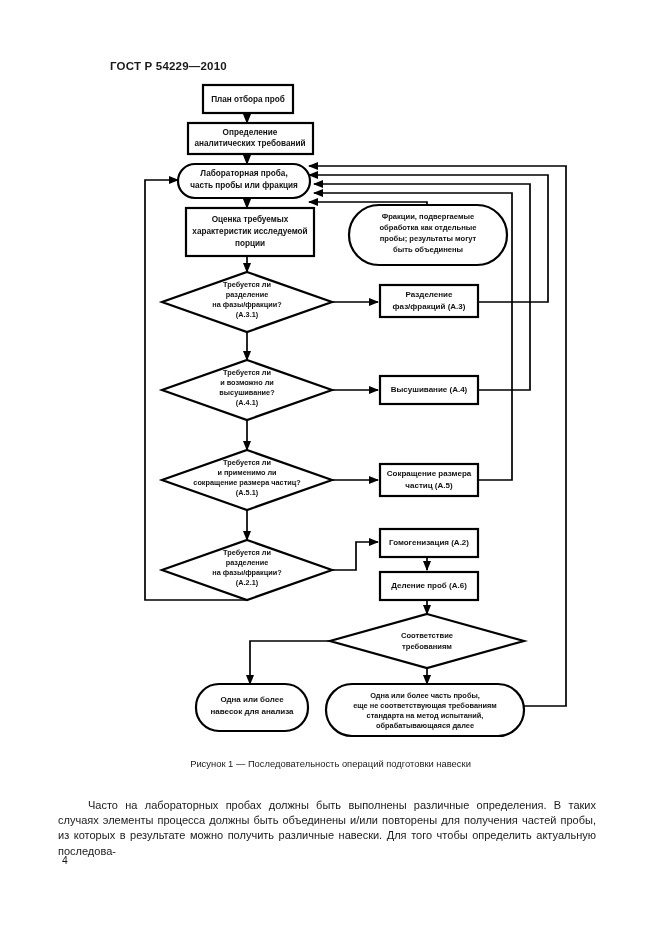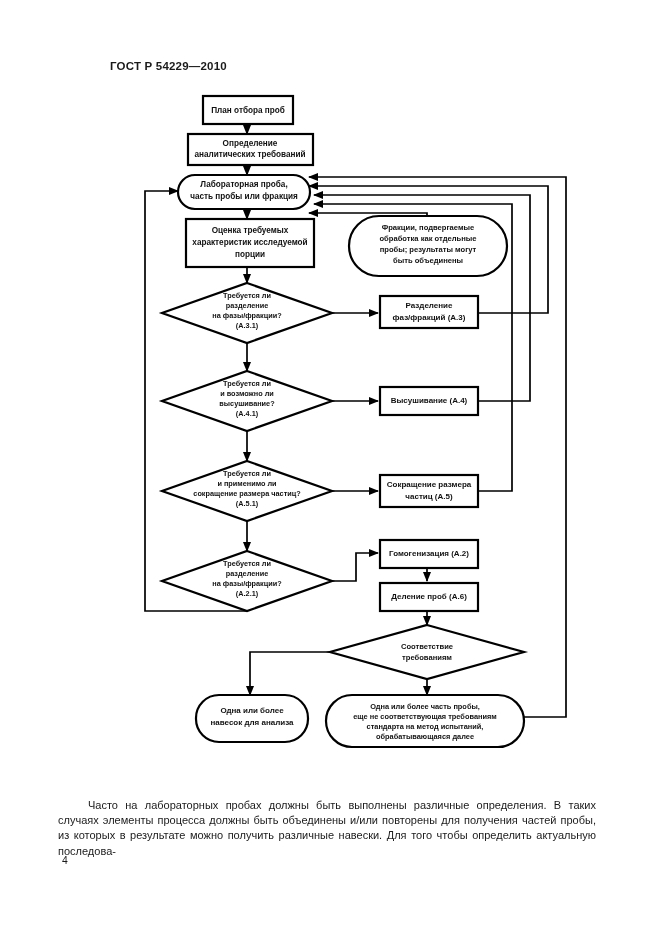--- a/index.html
+++ b/index.html
@@ -27,21 +27,21 @@
     font-size: 11.5px;
     font-weight: bold;
     letter-spacing: 0.2px;
     color: #1a1a1a;
     white-space: nowrap;
     margin-left: 24px;
   }
   .figure-wrap {
     position: absolute;
     left: 0;
-    top: 91px;
+    top: 80px;
     width: 536px;
     height: 670px;
   }
   svg.flowchart {
     display: block;
   }
   svg.flowchart text {
     font-family: "Liberation Sans", sans-serif;
     font-weight: bold;
     fill: #111111;
@@ -257,18 +257,19 @@
         <rect class="nd-shape" x="326" y="604" width="198" height="52" rx="26" ry="26"></rect>
         <text x="425" y="616" font-size="7.4">Одна или более часть пробы,</text>
         <text x="425" y="626" font-size="7.4">еще не соответствующая требованиям</text>
         <text x="425" y="636" font-size="7.4">стандарта на метод испытаний,</text>
         <text x="425" y="646" font-size="7.4">обрабатывающаяся далее</text>
       </g>
 
     </svg>
   </div>
 
+  <div class="figure-caption">Рисунок 1 — Последовательность операций подготовки навески</div>
 
   <div class="body-text"><span class="indent"></span><span>Часто на лабораторных пробах должны быть выполнены различные определения. В таких случаях элементы процесса должны быть объединены и/или повторены для получения частей пробы, из которых в результате можно получить различные навески. Для того чтобы определить актуальную последова-</span></div>
 
   <div class="page-number">4</div>
 
 </div>
 
 </body></html>

